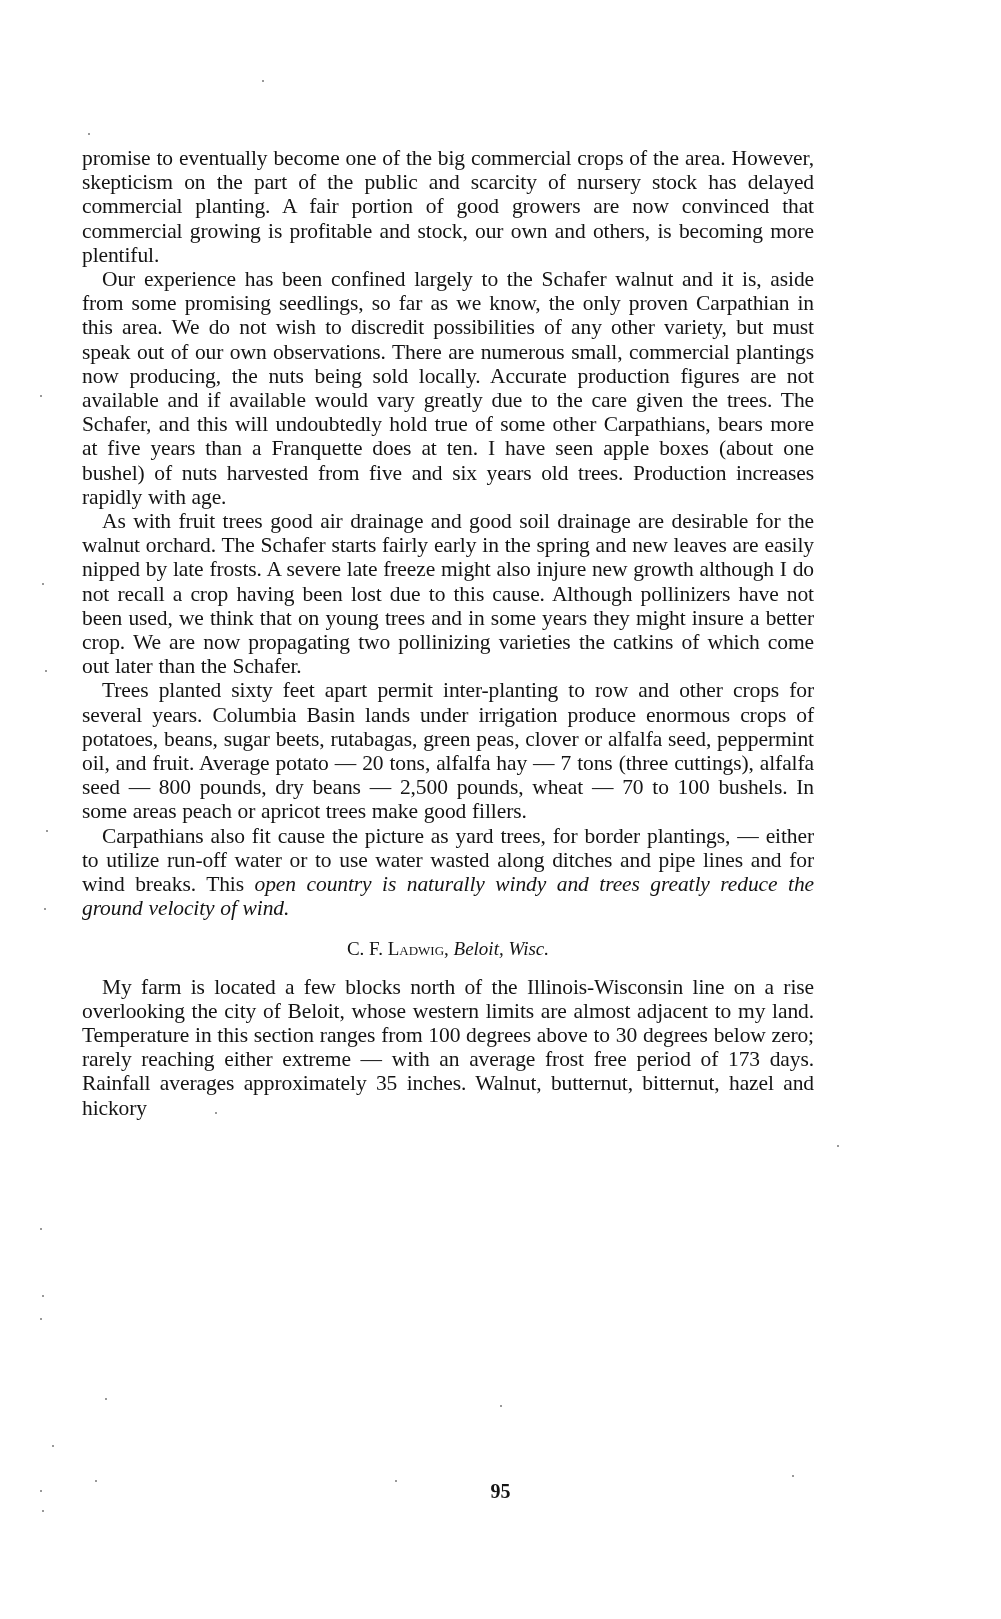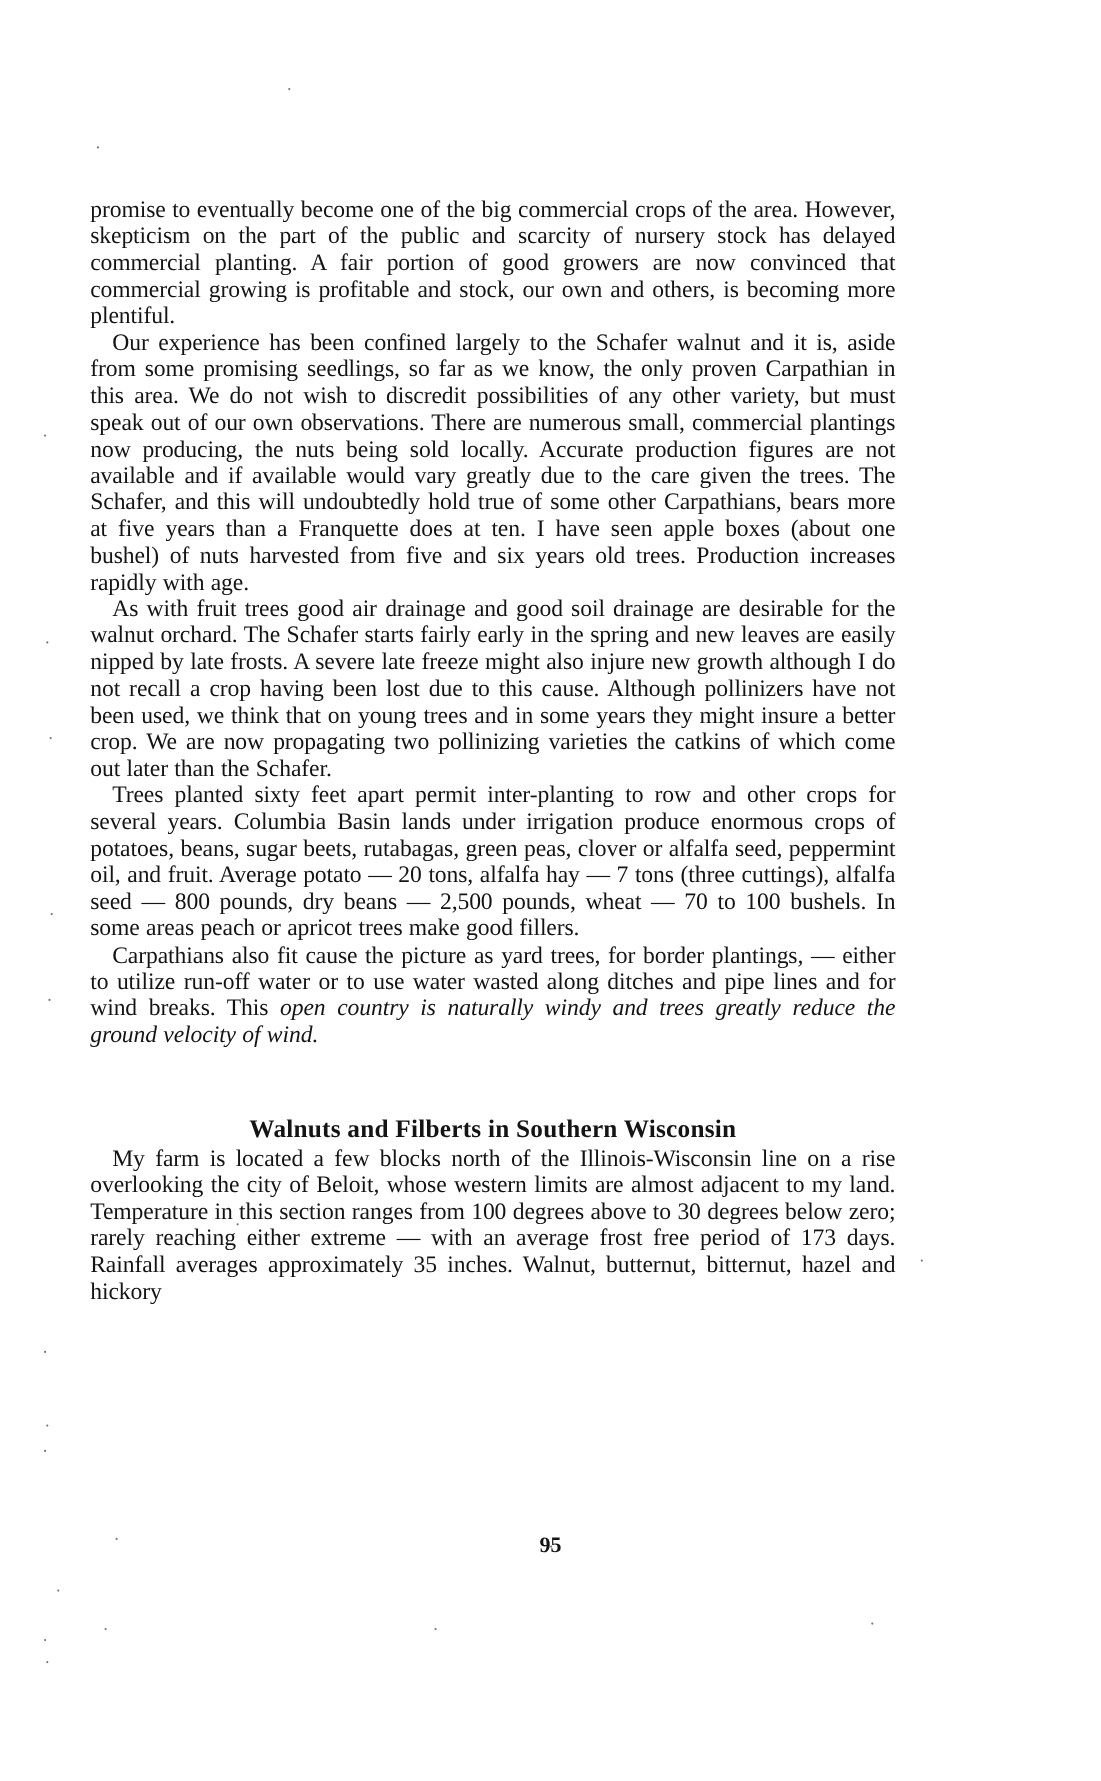--- a/index.html
+++ b/index.html
@@ -25,21 +25,20 @@
       margin: 0;
       font-size: 21.5px;
       line-height: 24.2px;
       text-align: justify;
       text-indent: 20px;
       letter-spacing: -0.1px;
       word-spacing: 0.5px;
     }
     .para.first {
       text-indent: 0;
-      margin-top: 32px;
     }
     .para .ital {
       font-style: italic;
     }
     .article-title {
       margin: 60px 0 0 0;
       text-align: center;
       font-weight: bold;
       font-size: 23px;
       line-height: 28px;
@@ -54,21 +53,21 @@
     .byline .author {
       font-variant: small-caps;
     }
     .byline .place {
       font-style: italic;
     }
     .page-number {
       position: absolute;
       left: 0;
       width: 1001px;
-      top: 1394px;
+      top: 1480px;
       text-align: center;
       font-weight: bold;
       font-size: 20px;
     }
     .speck {
       position: absolute;
       width: 2px;
       height: 2px;
       background: #777;
       border-radius: 1px;
@@ -77,21 +76,24 @@
 </head>
 <body>
 
 <div class="page">
   <p class="para first">promise to eventually become one of the big commercial crops of the area. However, skepticism on the part of the public and scarcity of nursery stock has delayed commercial planting. A fair portion of good growers are now convinced that commercial growing is profitable and stock, our own and others, is becoming more plentiful.</p>
   <p class="para">Our experience has been confined largely to the Schafer walnut and it is, aside from some promising seedlings, so far as we know, the only proven Carpathian in this area. We do not wish to discredit possibilities of any other variety, but must speak out of our own observations. There are numerous small, commercial plantings now producing, the nuts being sold locally. Accurate production figures are not available and if available would vary greatly due to the care given the trees. The Schafer, and this will undoubtedly hold true of some other Carpathians, bears more at five years than a Franquette does at ten. I have seen apple boxes (about one bushel) of nuts harvested from five and six years old trees. Production increases rapidly with age.</p>
   <p class="para">As with fruit trees good air drainage and good soil drainage are desirable for the walnut orchard. The Schafer starts fairly early in the spring and new leaves are easily nipped by late frosts. A severe late freeze might also injure new growth although I do not recall a crop having been lost due to this cause. Although pollinizers have not been used, we think that on young trees and in some years they might insure a better crop. We are now propagating two pollinizing varieties the catkins of which come out later than the Schafer.</p>
   <p class="para">Trees planted sixty feet apart permit inter-planting to row and other crops for several years. Columbia Basin lands under irrigation produce enormous crops of potatoes, beans, sugar beets, rutabagas, green peas, clover or alfalfa seed, peppermint oil, and fruit. Average potato — 20 tons, alfalfa hay — 7 tons (three cuttings), alfalfa seed — 800 pounds, dry beans — 2,500 pounds, wheat — 70 to 100 bushels. In some areas peach or apricot trees make good fillers.</p>
   <p class="para"><span>Carpathians also fit cause the picture as yard trees, for border plantings, — either to utilize run-off water or to use water wasted along ditches and pipe lines and for wind breaks. This </span><span class="ital">open country is naturally windy and trees greatly reduce the ground velocity of wind.</span></p>
 
-  <h2 class="article-title">Walnuts and Filberts in Southern Wisconsin</h2>
+  <div class="byline">
+    <span class="author">C. F. Ladwig,</span>
+    <span class="place">Beloit, Wisc.</span>
+  </div>
 
   <p class="para">My farm is located a few blocks north of the Illinois-Wisconsin line on a rise overlooking the city of Beloit, whose western limits are almost adjacent to my land. Temperature in this section ranges from 100 degrees above to 30 degrees below zero; rarely reaching either extreme — with an average frost free period of 173 days. Rainfall averages approximately 35 inches. Walnut, butternut, bitternut, hazel and hickory</p>
 </div>
 
 <div class="page-number">95</div>
 
 <div class="speck" style="left:88px;top:133px;"></div>
 <div class="speck" style="left:262px;top:80px;"></div>
 <div class="speck" style="left:40px;top:395px;"></div>
 <div class="speck" style="left:42px;top:583px;"></div>

